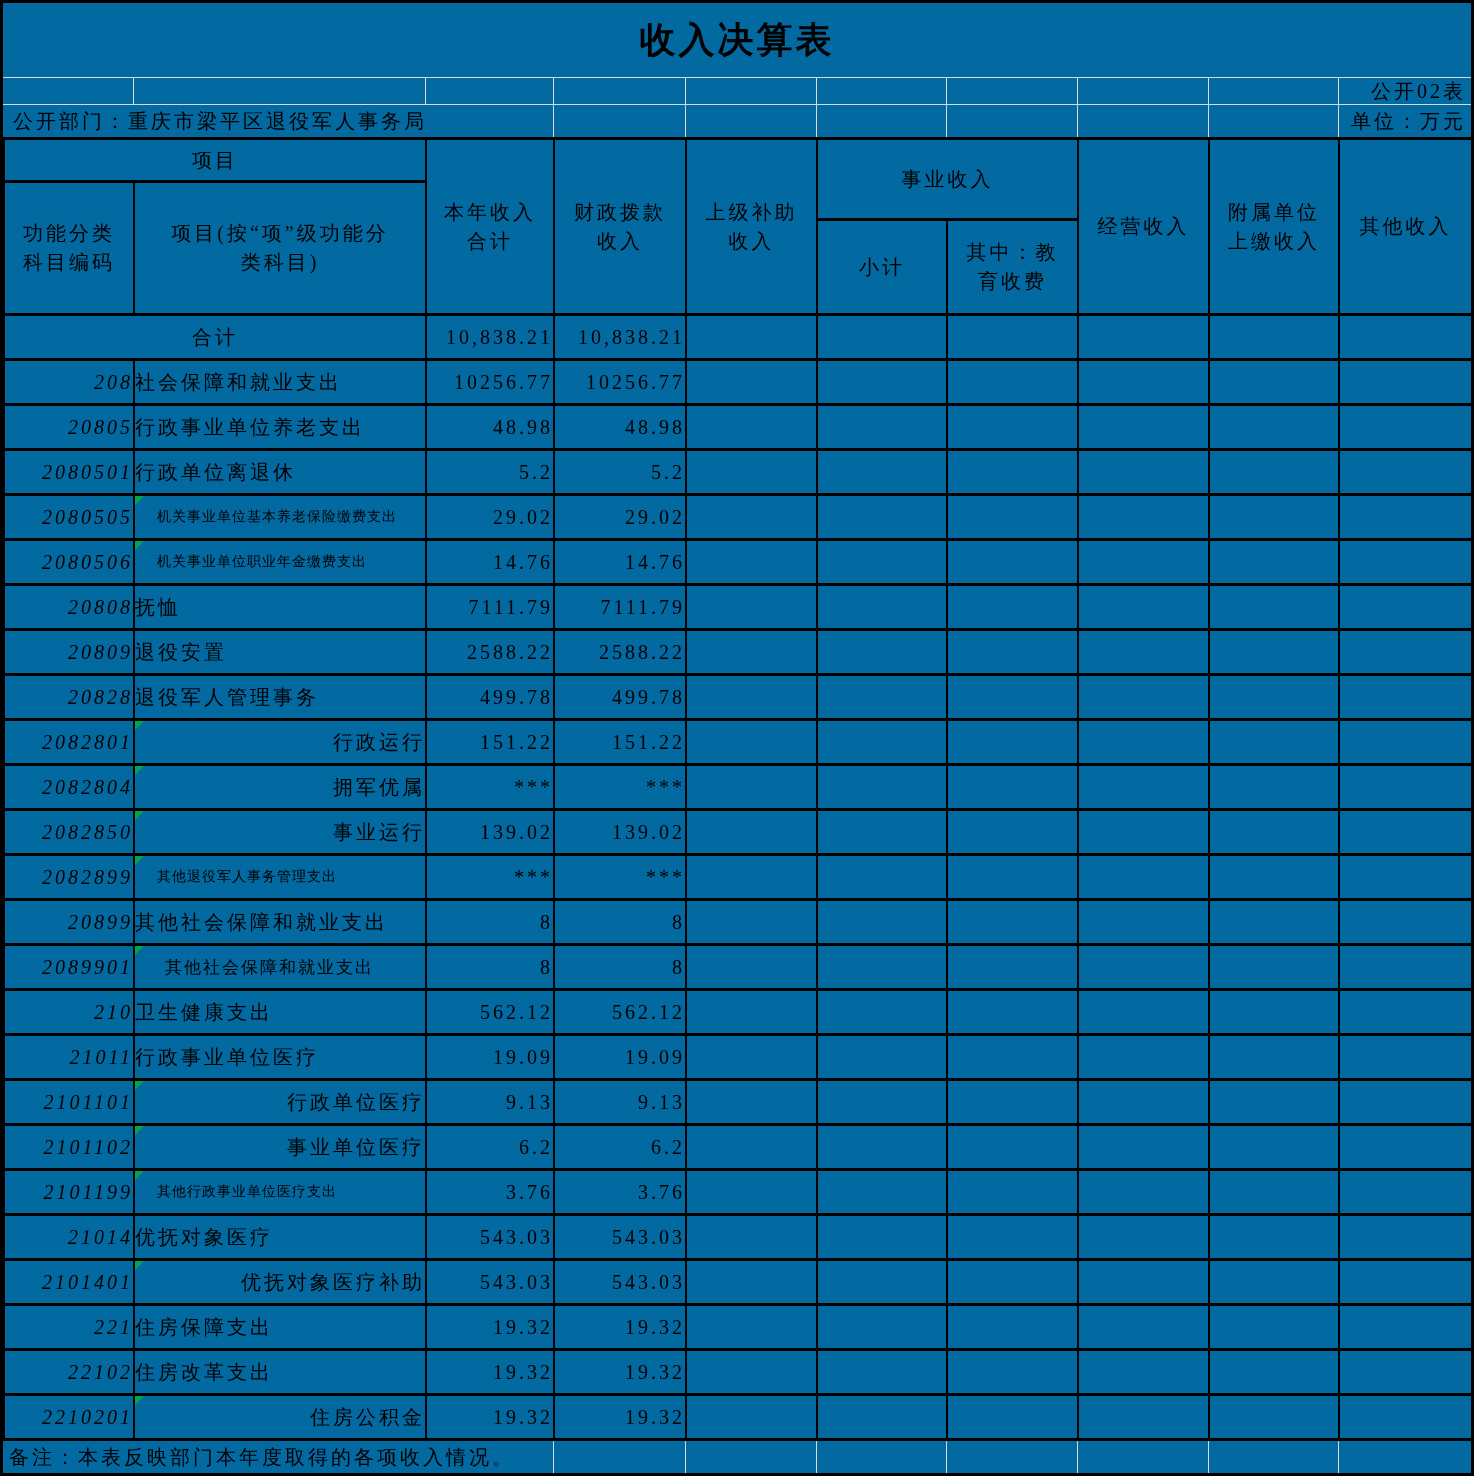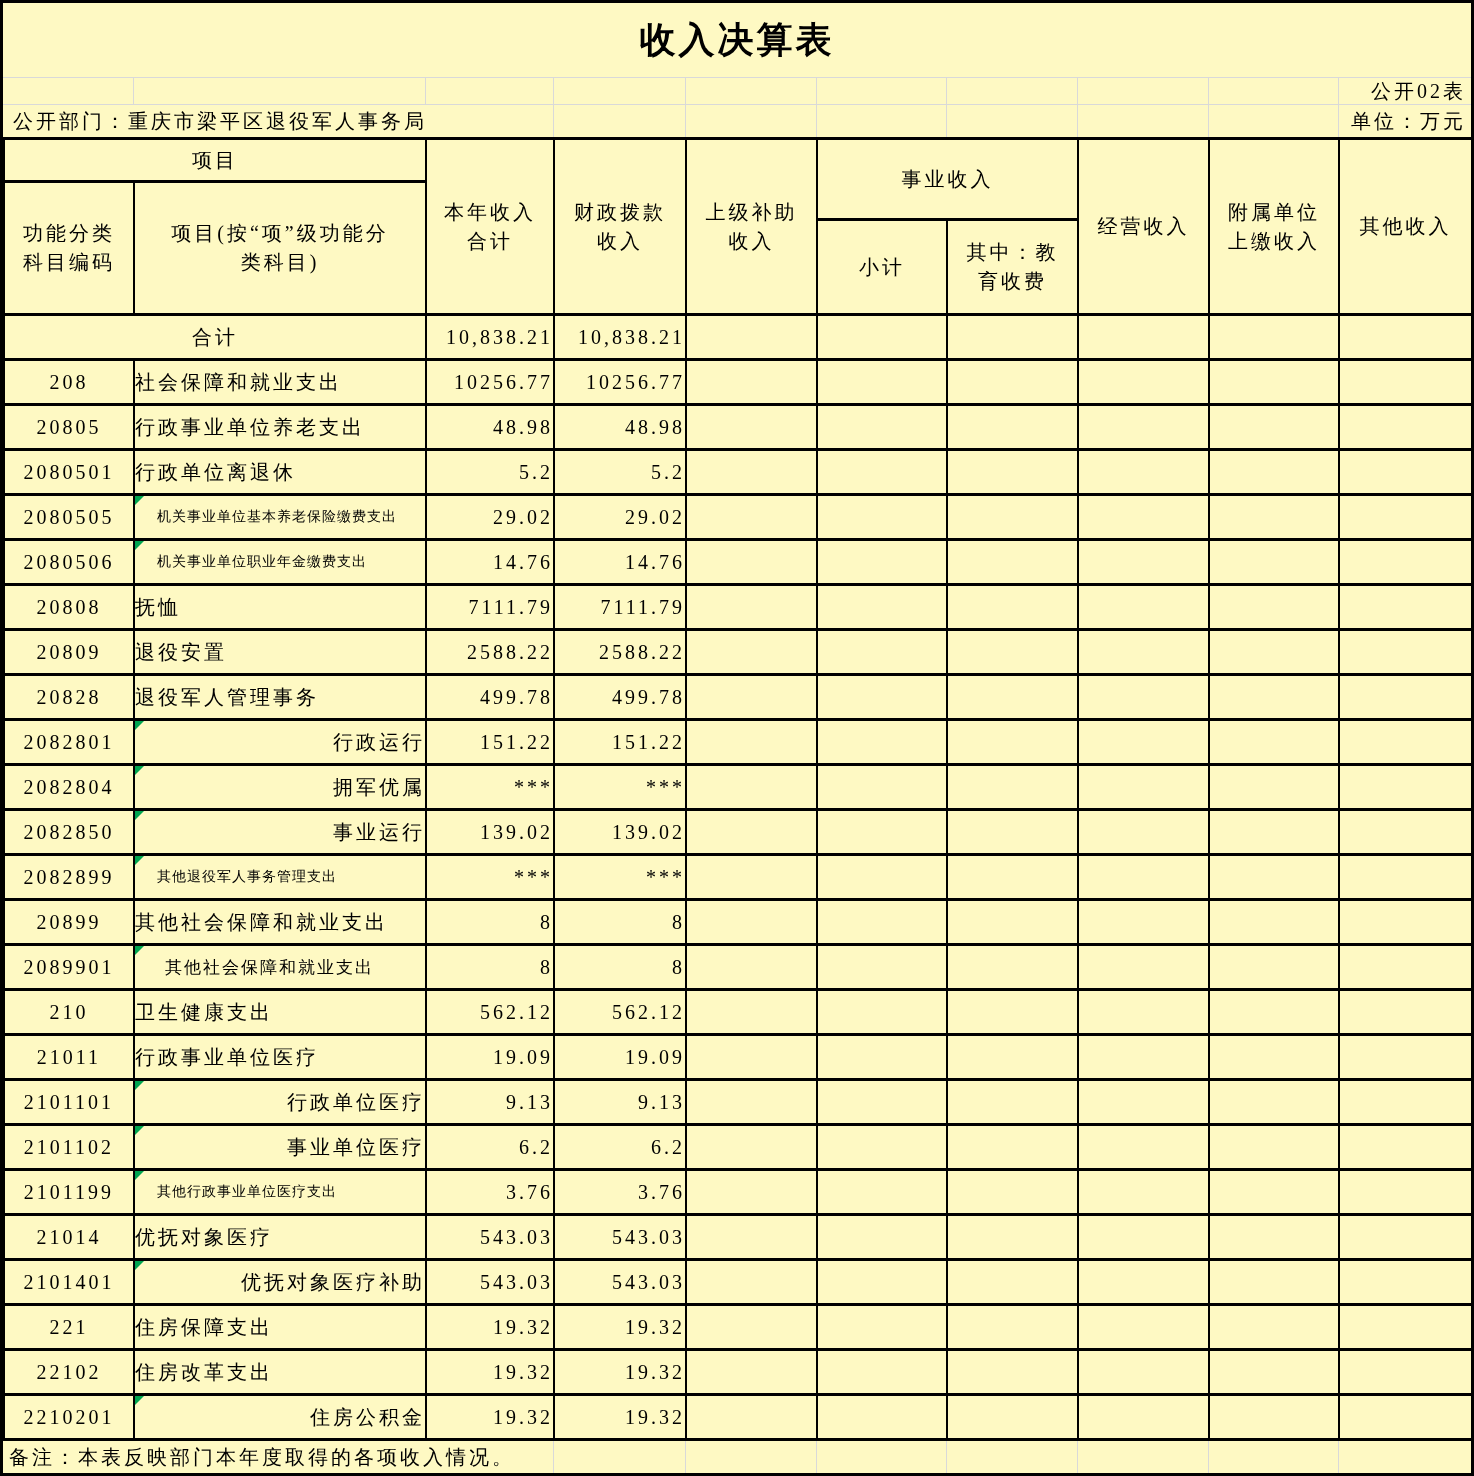--- a/index.html
+++ b/index.html
@@ -7,21 +7,21 @@
     font-family: "Liberation Serif", "DejaVu Serif", serif;
     color: #000000;
     -webkit-font-smoothing: antialiased;
   }
   .sheet {
     position: relative;
     width: 1474px;
     height: 1476px;
     box-sizing: border-box;
     border: 3px solid #000000;
-    background: #fef9c3;
+    background: #0369a1;
     overflow: hidden;
   }
   
   .title-block {
     height: 74px;
     display: flex;
     align-items: center;
     justify-content: center;
   }
   .title-block h1 {
@@ -76,21 +76,21 @@
   thead th {
     font-weight: normal;
     text-align: center;
     white-space: pre-line;
     line-height: 1.45;
   }
   tr.hr-a { height: 43px; }
   tr.hr-b { height: 38px; }
   tr.hr-c { height: 95px; }
   tbody tr { height: 45px; }
-  td.c-code { text-align: center; padding-left: 4px; letter-spacing: 2px; }
+  td.c-code { text-align: right; padding-left: 4px; letter-spacing: 2px; font-style: italic; }
   td.c-name { position: relative; text-align: left; padding-left: 7px; }
   td.c-name.name-indent { padding-left: 44px; text-align: right; }
   td.c-name.name-small  { padding-left: 22px; font-size: 14px; letter-spacing: 1px; }
   td.c-name.name-medium { padding-left: 30px; font-size: 17px; letter-spacing: 2px; }
   td.c-num { text-align: right; padding-right: 8px; letter-spacing: 2px; }
   td.c-total { text-align: center; }
   .tri {
     position: absolute;
     top: 0; left: 0;
     width: 9px; height: 9px;

